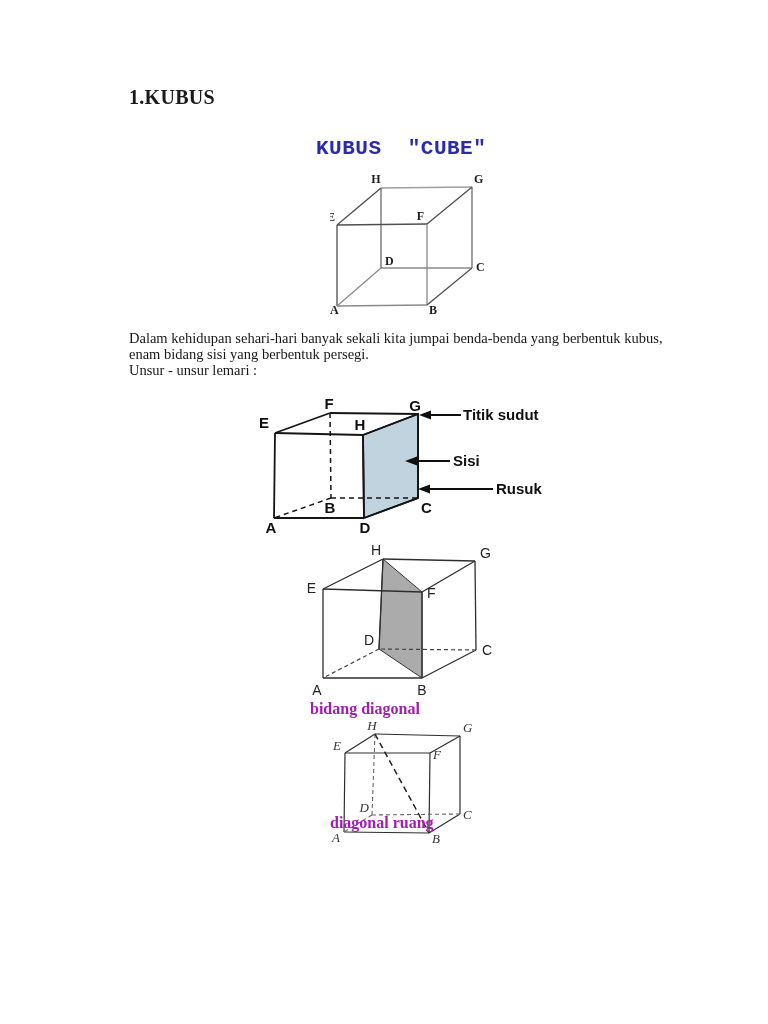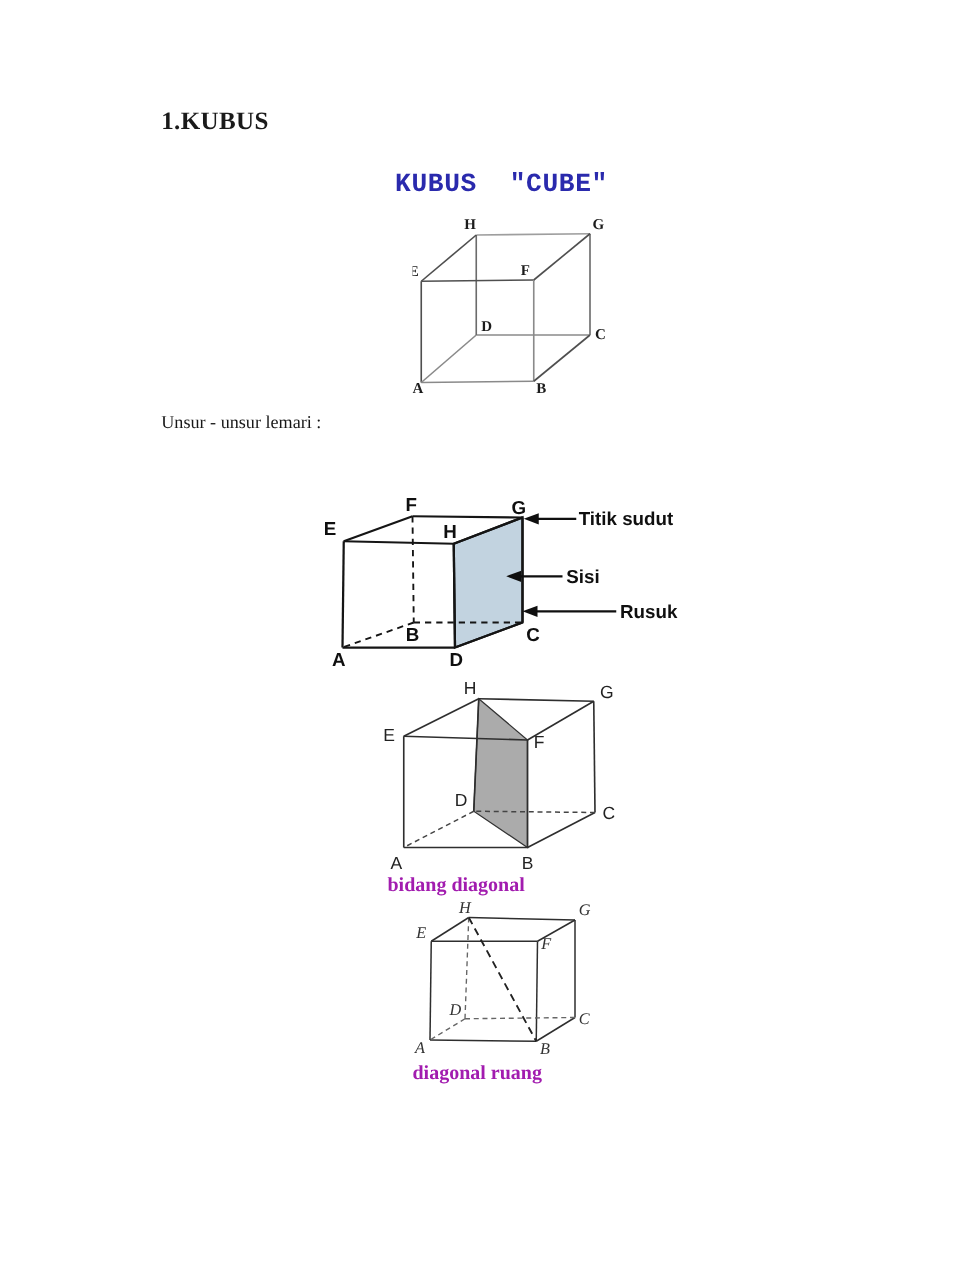--- a/index.html
+++ b/index.html
@@ -57,20 +57,22 @@
     <text class="lbl-f1" x="144" y="15">G</text>
     <text class="lbl-f1" x="5" y="53" text-anchor="end">E</text>
     <text class="lbl-f1" x="94" y="52" text-anchor="end">F</text>
     <text class="lbl-f1" x="55" y="97">D</text>
     <text class="lbl-f1" x="146" y="103">C</text>
     <text class="lbl-f1" x="0" y="146">A</text>
     <text class="lbl-f1" x="99" y="146">B</text>
   </svg>
 
   <div class="abs para">
+    <div>Dalam kehidupan sehari-hari banyak sekali kita jumpai benda-benda yang berbentuk kubus,</div>
+    <div>enam bidang sisi yang berbentuk persegi.</div>
     <div>Unsur - unsur lemari :</div>
   </div>
 
   <svg class="abs" style="left:255px;top:398px;" width="300" height="138" viewBox="0 0 300 138">
     <polygon points="109,120 163,100 163,16 108,37" stroke="#151515" stroke-width="1.8" fill="#c2d3e0"></polygon>
     <g stroke="#151515" stroke-width="1.8" fill="none">
       <line x1="19" y1="120" x2="20" y2="35"></line>
       <line x1="20" y1="35" x2="108" y2="37"></line>
       <line x1="108" y1="37" x2="109" y2="120"></line>
       <line x1="109" y1="120" x2="19" y2="120"></line>
@@ -162,15 +164,15 @@
     <line x1="45" y1="16" x2="99" y2="115" stroke="#222222" stroke-width="1.5" stroke-dasharray="6 4"></line>
     <text class="lbl-f4" x="42" y="12" text-anchor="middle">H</text>
     <text class="lbl-f4" x="133" y="14">G</text>
     <text class="lbl-f4" x="11" y="32" text-anchor="end">E</text>
     <text class="lbl-f4" x="103" y="41">F</text>
     <text class="lbl-f4" x="39" y="94" text-anchor="end">D</text>
     <text class="lbl-f4" x="133" y="101">C</text>
     <text class="lbl-f4" x="10" y="124" text-anchor="end">A</text>
     <text class="lbl-f4" x="102" y="125">B</text>
   </svg>
-  <div class="abs caption" style="left:330px;top:850px;width:146px;">diagonal ruang</div>
+  <div class="abs caption" style="left:330px;top:814px;width:146px;">diagonal ruang</div>
 
 </div>
 
 </body></html>

